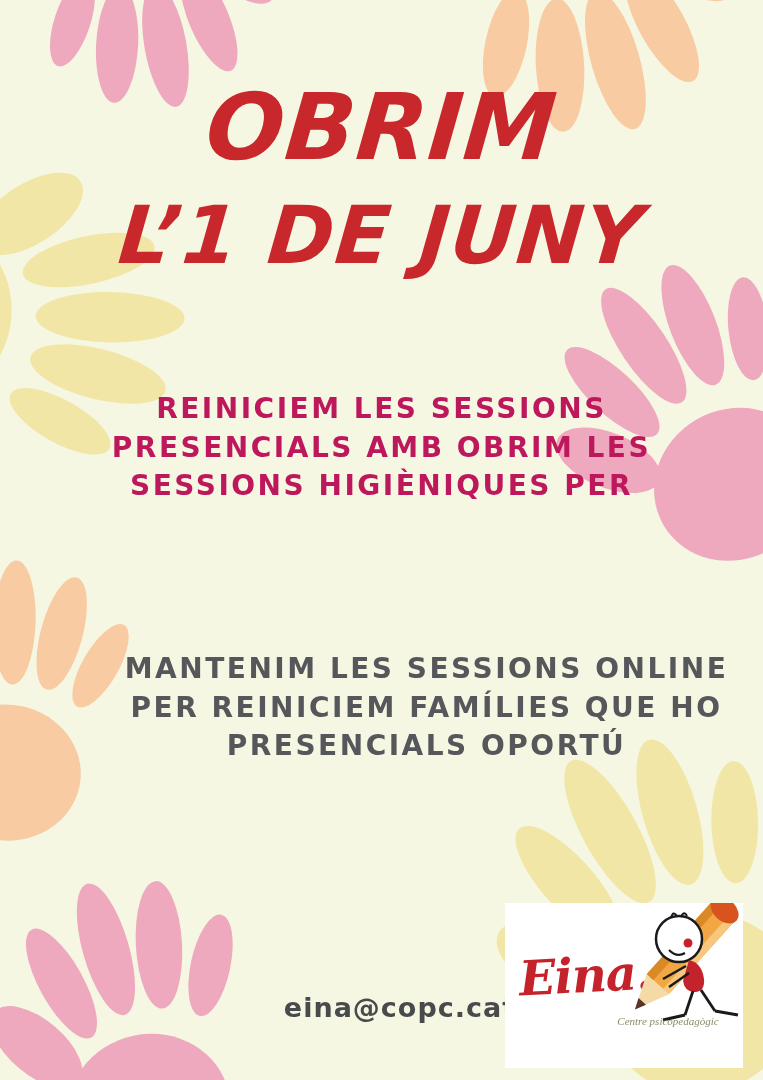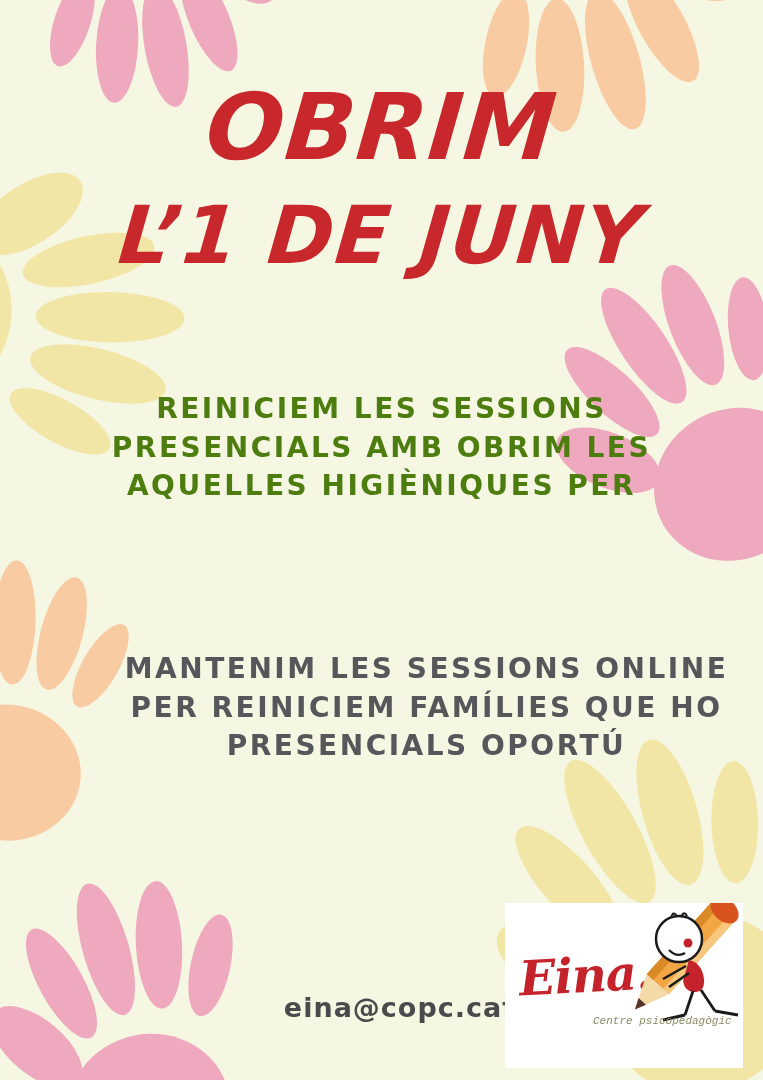--- a/index.html
+++ b/index.html
@@ -38,22 +38,22 @@
   .logo-wordmark{
     position:absolute;left:14px;top:44px;
     font-family:"DejaVu Serif","Liberation Serif",serif;
     font-style:italic;font-weight:bold;
     font-size:48px;color:#C4232B;
     transform:rotate(-3deg);
     letter-spacing:-1px;
   }
   .logo-tagline{
     position:absolute;left:88px;top:112px;width:150px;
-    font-family:Liberation Mono, monospace;
-    font-style:italic;font-size:11px;color:#8C8A66;
+    font-family:Liberation Serif, serif;
+    font-style:italic;font-size:11px;color:#8C8A66;text-align:center;
   }
   .mascot{position:absolute;left:96px;top:0px;}
 </style>
 </head>
 <body>
 
 <div class="poster" style="background-color: rgb(245, 247, 227);">
 
   <svg class="hands" viewBox="0 0 763 1080" aria-hidden="true">
     <defs>
@@ -71,24 +71,24 @@
     <use href="#hand" fill="#F2E6A7" transform="translate(-55,150) rotate(95 110 150) scale(1.2)"></use>
     <use href="#hand" fill="#EFA9BE" transform="translate(570,245) rotate(-30 121 165) scale(1.1)"></use>
     <use href="#hand" fill="#F8CBA3" transform="translate(-95,545) rotate(6 110 150)"></use>
     <use href="#hand" fill="#EFA9BE" transform="translate(10,860) rotate(-12 121 165) scale(1.1)"></use>
     <use href="#hand" fill="#F2E6A7" transform="translate(516,717) rotate(-25 143 195) scale(1.3)"></use>
   </svg>
 
   <div class="txt title-line title-1" style="color: rgb(200, 40, 43);">OBRIM</div>
   <div class="txt title-line title-2" style="color: rgb(200, 40, 43);">L’1 DE JUNY</div>
 
-  <div class="txt para para-1" style="color: #4d7c0f;">
+  <div class="txt para para-1" style="color: #be185d;">
     <div class="line">REINICIEM LES SESSIONS</div>
     <div class="line">PRESENCIALS AMB OBRIM LES</div>
-    <div class="line">AQUELLES HIGIÈNIQUES PER</div>
+    <div class="line">SESSIONS HIGIÈNIQUES PER</div>
   </div>
 
   <div class="txt para para-2" style="color: rgb(86, 87, 90);">
     <div class="line">MANTENIM LES SESSIONS ONLINE</div>
     <div class="line">PER REINICIEM FAMÍLIES QUE HO</div>
     <div class="line">PRESENCIALS OPORTÚ</div>
   </div>
 
   <div class="email" style="color: rgb(73, 74, 76);">eina@copc.cat</div>
 

